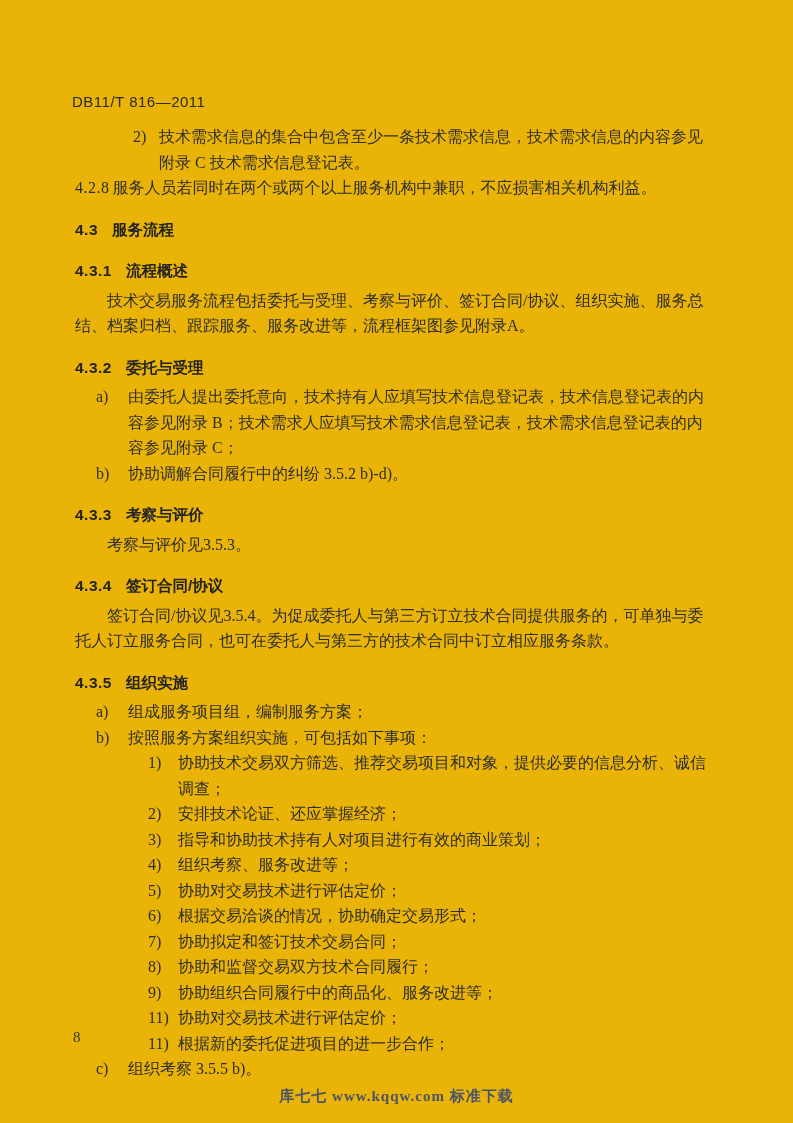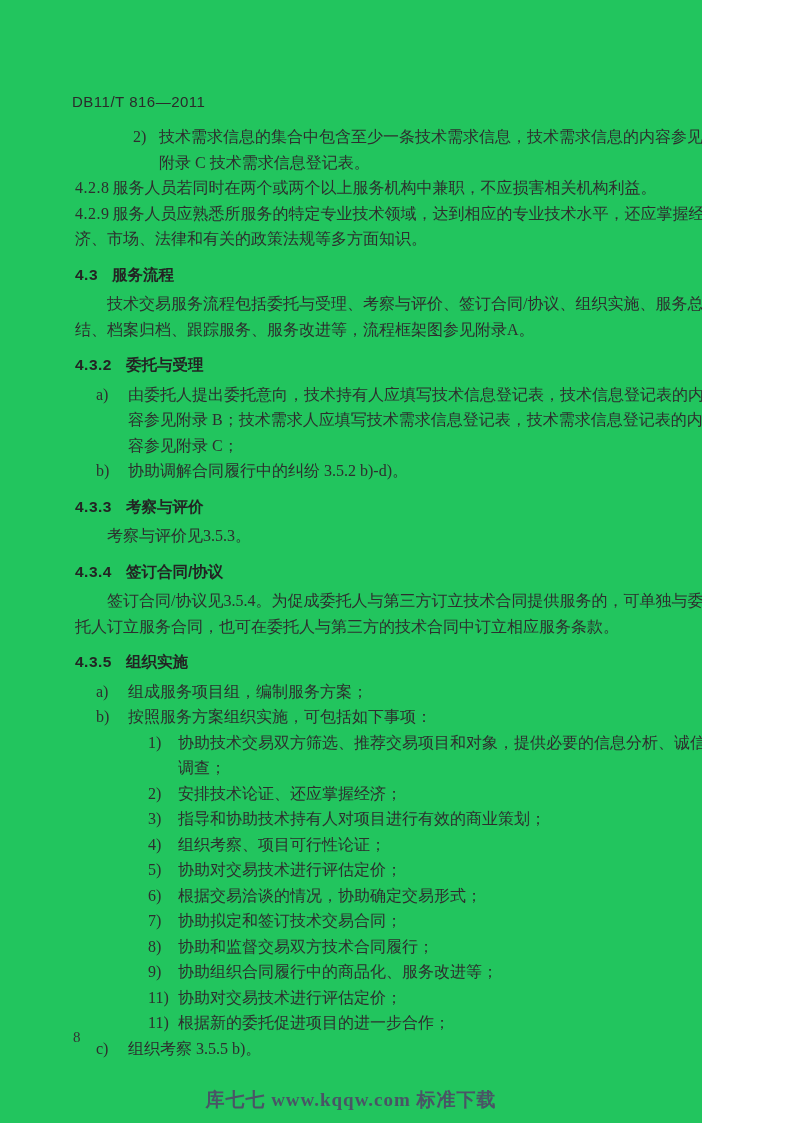--- a/index.html
+++ b/index.html
@@ -5,78 +5,78 @@
   * { margin: 0; padding: 0; box-sizing: border-box; }
   html, body { background: #ffffff; }
   body {
     width: 793px; height: 1123px;
     font-family: "Liberation Serif", "DejaVu Serif", serif;
     color: #2e2e2e;
     position: relative;
   }
   .page {
     position: absolute; inset: 0;
-    width: 702px; height: 1123px;
-    background: #22c55e; overflow: hidden;
+    width: 793px; height: 1123px;
+    background: #eab308; overflow: hidden;
   }
   .doc-header {
     position: absolute; top: 93px; left: 72px;
     font-family: "Liberation Sans", "DejaVu Sans", sans-serif;
     font-size: 15px; color: #2b2b2b; letter-spacing: 0.5px;
   }
   .content {
     position: absolute; top: 124px; left: 75px; width: 643px;
     font-size: 16px; line-height: 25.5px;
   }
   .clause { text-indent: 0; }
   .clause .cnum { margin-right: 3px; letter-spacing: 0.5px; white-space: nowrap; }
   .hd {
     font-family: "Liberation Sans", "DejaVu Sans", sans-serif;
     font-weight: bold; font-size: 15.5px; color: #232323;
-    margin: 10px 0 4px 0; line-height: 25.5px;
+    margin: 16px 0 4px 0; line-height: 25.5px;
   }
   .hd .hnum { margin-right: 14px; letter-spacing: 0.5px; }
   .para { text-indent: 2em; }
   .li { display: flex; }
   .li .marker { flex: 0 0 auto; }
   .li .txt { flex: 1 1 auto; }
   .li-2 { margin-left: 58px; }  .li-2 .marker { width: 26px; }
   .li-a { margin-left: 21px; }  .li-a .marker { width: 32px; }
   .li-n { margin-left: 73px; }  .li-n .marker { width: 30px; }
   .page-number {
     position: absolute; left: 73px; top: 1029px;
     font-size: 15px; color: #333333;
   }
   .watermark {
     position: absolute; left: 0; right: 0; top: 1087px;
     text-align: center;
-    font-size: 19px; font-weight: bold;
+    font-size: 15px; font-weight: bold;
     color: #4a5466; letter-spacing: 1px;
   }
 </style>
 </head>
 <body>
 
 <div class="page">
 
   <div class="doc-header">DB11/T 816—2011</div>
 
   <main class="content">
 
     <div class="li li-2">
       <span class="marker">2)</span>
       <span class="txt">技术需求信息的集合中包含至少一条技术需求信息，技术需求信息的内容参见附录 C 技术需求信息登记表。</span>
     </div>
 
     <p class="clause"><span class="cnum">4.2.8</span><span>服务人员若同时在两个或两个以上服务机构中兼职，不应损害相关机构利益。</span></p>
 
-    <p class="clause"><span class="cnum">4.2.9</span><span>服务人员应熟悉所服务的特定专业技术领域，达到相应的专业技术水平，还应掌握经济、市场、法律和有关的政策法规等多方面知识。</span></p>
 
     <h2 class="hd"><span class="hnum">4.3</span><span>服务流程</span></h2>
 
+    <h3 class="hd"><span class="hnum">4.3.1</span><span>流程概述</span></h3>
 
     <p class="para">技术交易服务流程包括委托与受理、考察与评价、签订合同/协议、组织实施、服务总结、档案归档、跟踪服务、服务改进等，流程框架图参见附录A。</p>
 
     <h3 class="hd"><span class="hnum">4.3.2</span><span>委托与受理</span></h3>
 
     <div class="li li-a">
       <span class="marker">a)</span>
       <span class="txt">由委托人提出委托意向，技术持有人应填写技术信息登记表，技术信息登记表的内容参见附录 B；技术需求人应填写技术需求信息登记表，技术需求信息登记表的内容参见附录 C；</span>
     </div>
     <div class="li li-a">
@@ -110,21 +110,21 @@
     <div class="li li-n">
       <span class="marker">2)</span>
       <span class="txt">安排技术论证、还应掌握经济；</span>
     </div>
     <div class="li li-n">
       <span class="marker">3)</span>
       <span class="txt">指导和协助技术持有人对项目进行有效的商业策划；</span>
     </div>
     <div class="li li-n">
       <span class="marker">4)</span>
-      <span class="txt">组织考察、项目可行性论证；</span>
+      <span class="txt">组织考察、服务改进等；</span>
     </div>
     <div class="li li-n">
       <span class="marker">5)</span>
       <span class="txt">协助对交易技术进行评估定价；</span>
     </div>
     <div class="li li-n">
       <span class="marker">6)</span>
       <span class="txt">根据交易洽谈的情况，协助确定交易形式；</span>
     </div>
     <div class="li li-n">

